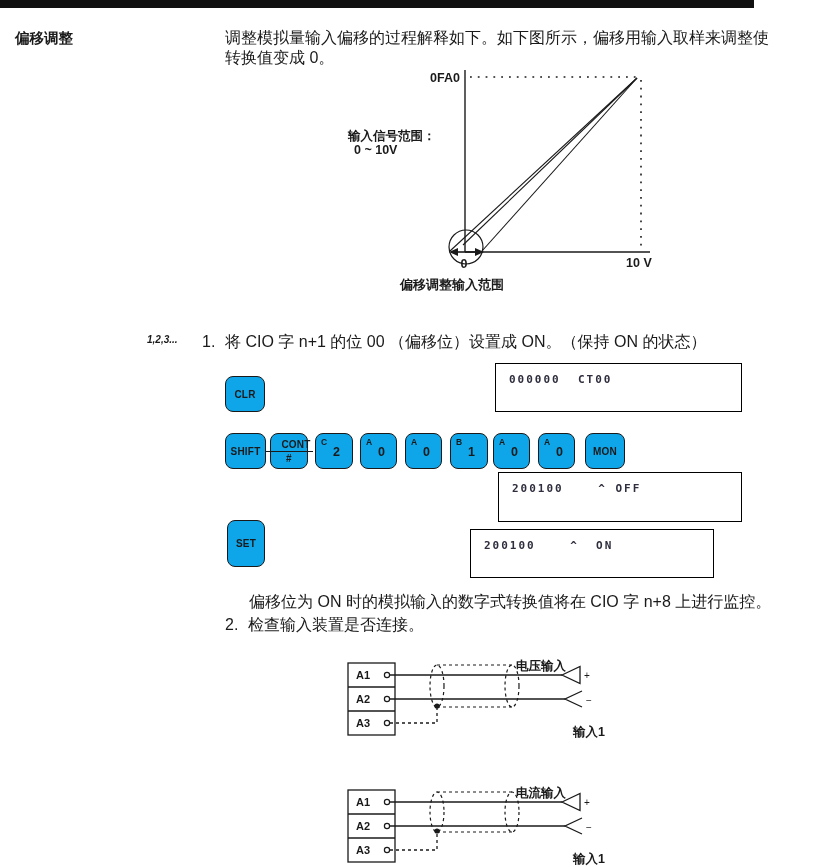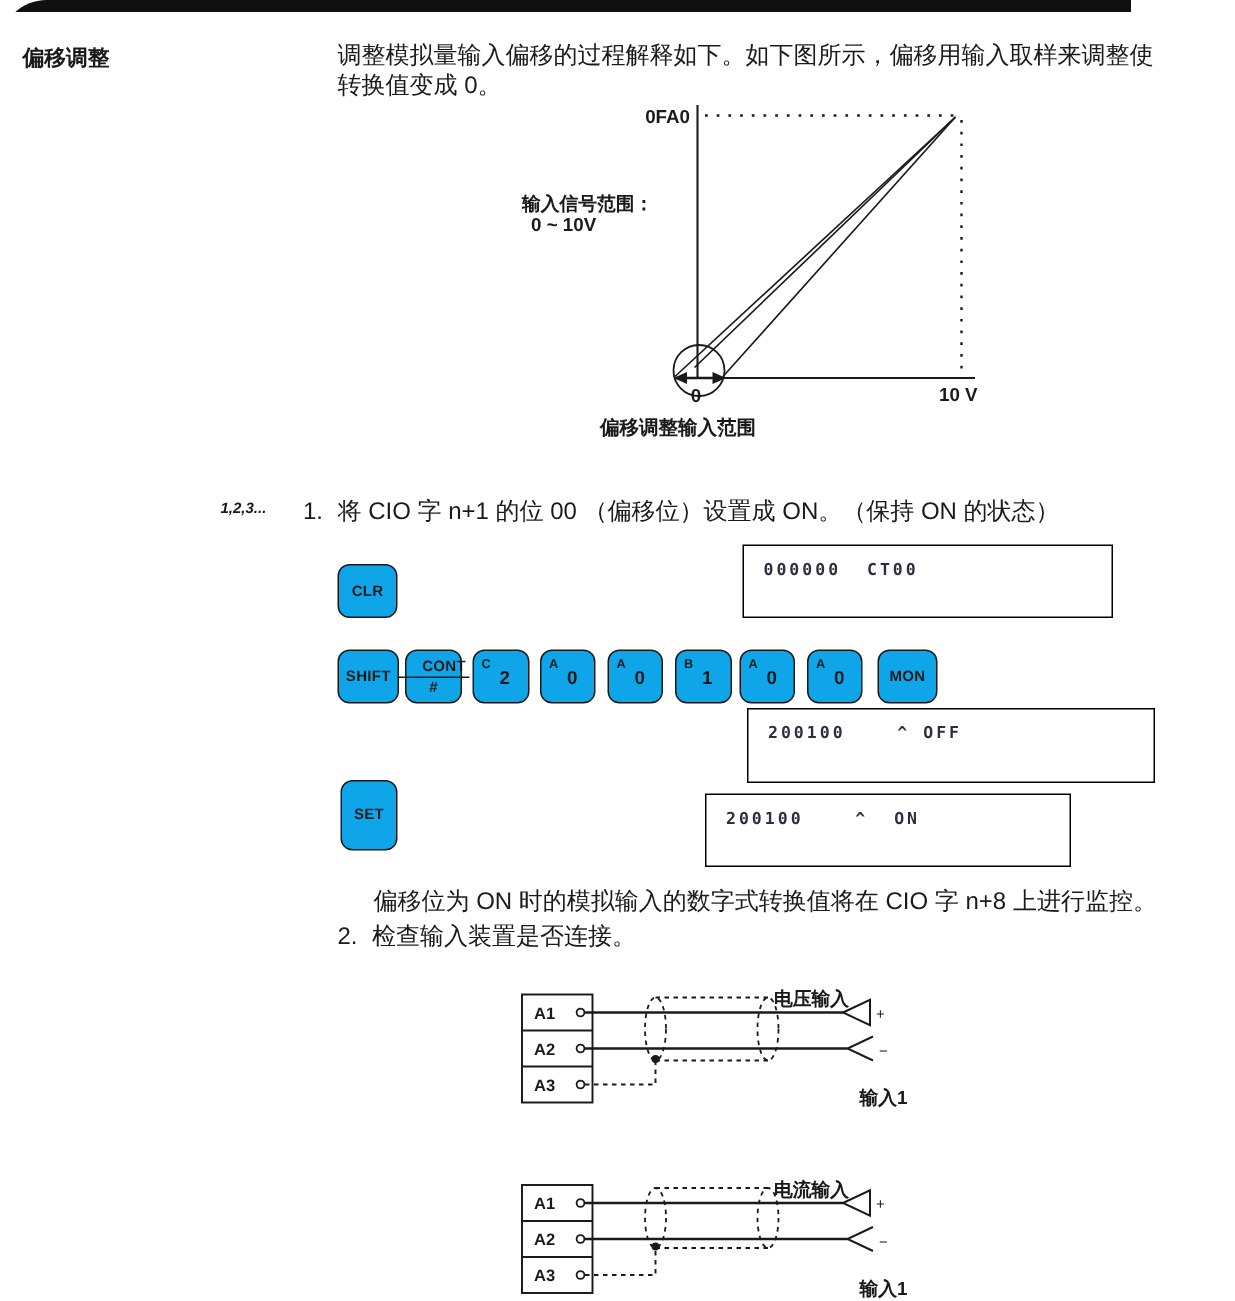--- a/index.html
+++ b/index.html
@@ -1,17 +1,17 @@
 <!DOCTYPE html>
 <html lang="zh"><head>
 <meta charset="utf-8">
 <style>
   html,body{margin:0;padding:0;background:#fff;}
   .page{position:relative;width:823px;height:867px;background:#fff;overflow:hidden;
-        font-family:"Liberation Sans",sans-serif;color:#1a1a1a;border-radius:31px;}
+        font-family:"Liberation Sans",sans-serif;color:#1a1a1a;}
   .abs{position:absolute;}
   .toprule{position:absolute;left:0;top:0;width:754px;height:8px;background:#101010;}
   .heading{position:absolute;left:15px;top:29px;font-size:14.5px;font-weight:bold;}
   .body-text{position:absolute;font-size:16px;line-height:18px;white-space:nowrap;}
   .steps-marker{position:absolute;left:147px;top:334px;font-size:10px;font-weight:bold;font-style:italic;}
   
   .key{position:absolute;height:36px;border:1.7px solid #1a1a1a;border-radius:8px;background:#0ea5e9;
        box-sizing:border-box;display:flex;align-items:center;justify-content:center;
        font-weight:bold;font-size:10px;letter-spacing:0.2px;}
   .key-cont{flex-direction:column;}
@@ -103,21 +103,21 @@
     <span class="digit">0</span>
   </div>
   <div class="key key-ld" style="left:538px;top:433px;width:37px;">
     <span class="letter">A</span>
     <span class="digit">0</span>
   </div>
   <div class="key" style="left:585px;top:433px;width:40px;">
     <span>MON</span>
   </div>
 
-  <div class="lcd" style="left:498px;top:472px;width:272px;height:50px;">200100    ^ OFF</div>
+  <div class="lcd" style="left:498px;top:472px;width:244px;height:50px;">200100    ^ OFF</div>
 
   <div class="key" style="left:227px;top:520px;width:38px;height:47px;">
     <span>SET</span>
   </div>
   <div class="lcd" style="left:470px;top:529px;width:244px;height:49px;">200100    ^  ON</div>
 
   <div class="body-text" style="left:249px;top:593px;">偏移位为 ON 时的模拟输入的数字式转换值将在 CIO 字 n+8 上进行监控。</div>
   <div class="body-text" style="left:225px;top:616px;">2.</div>
   <div class="body-text" style="left:248px;top:616px;">检查输入装置是否连接。</div>
 

